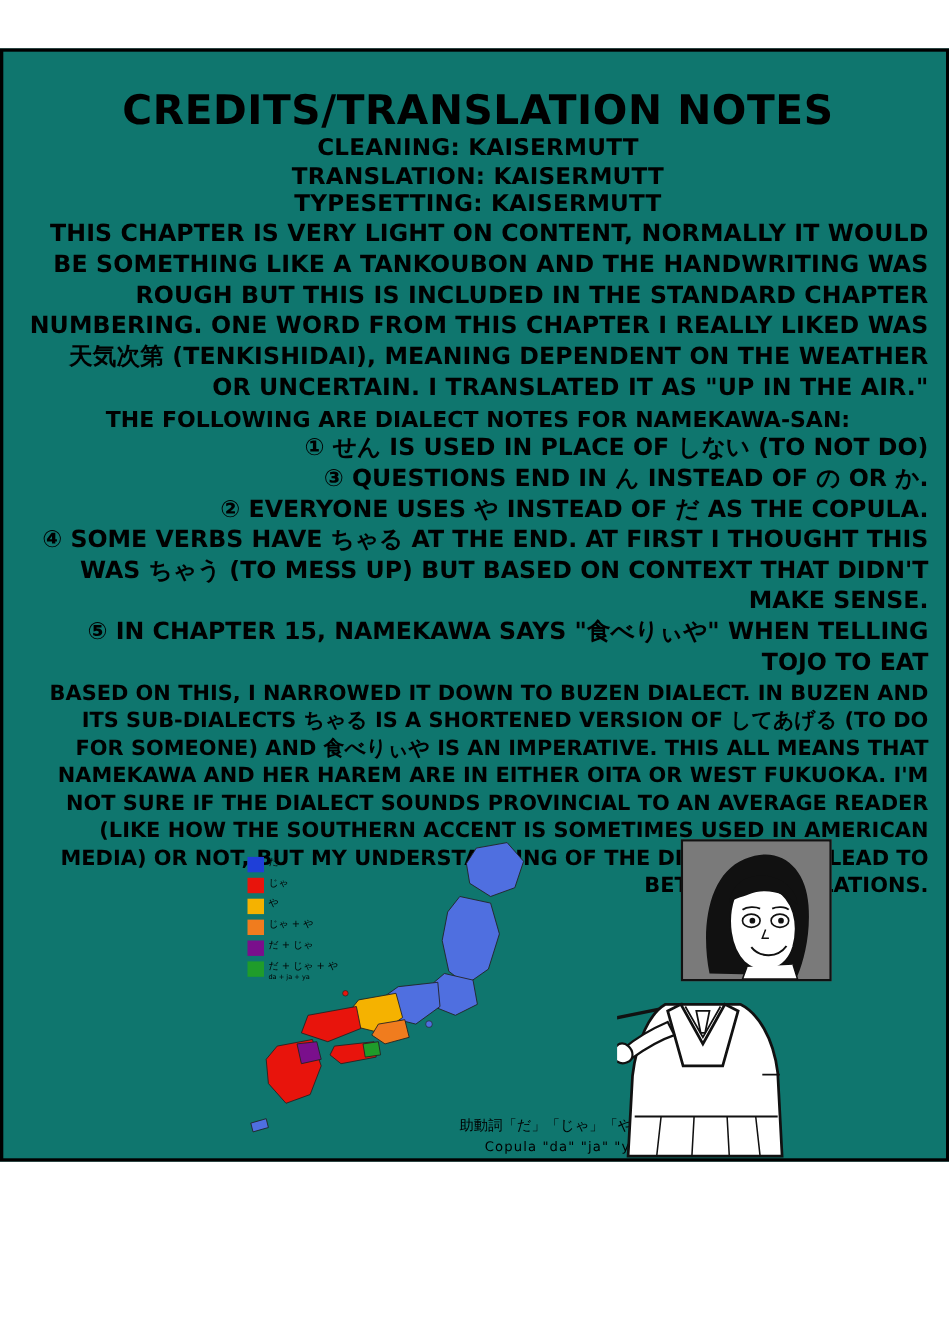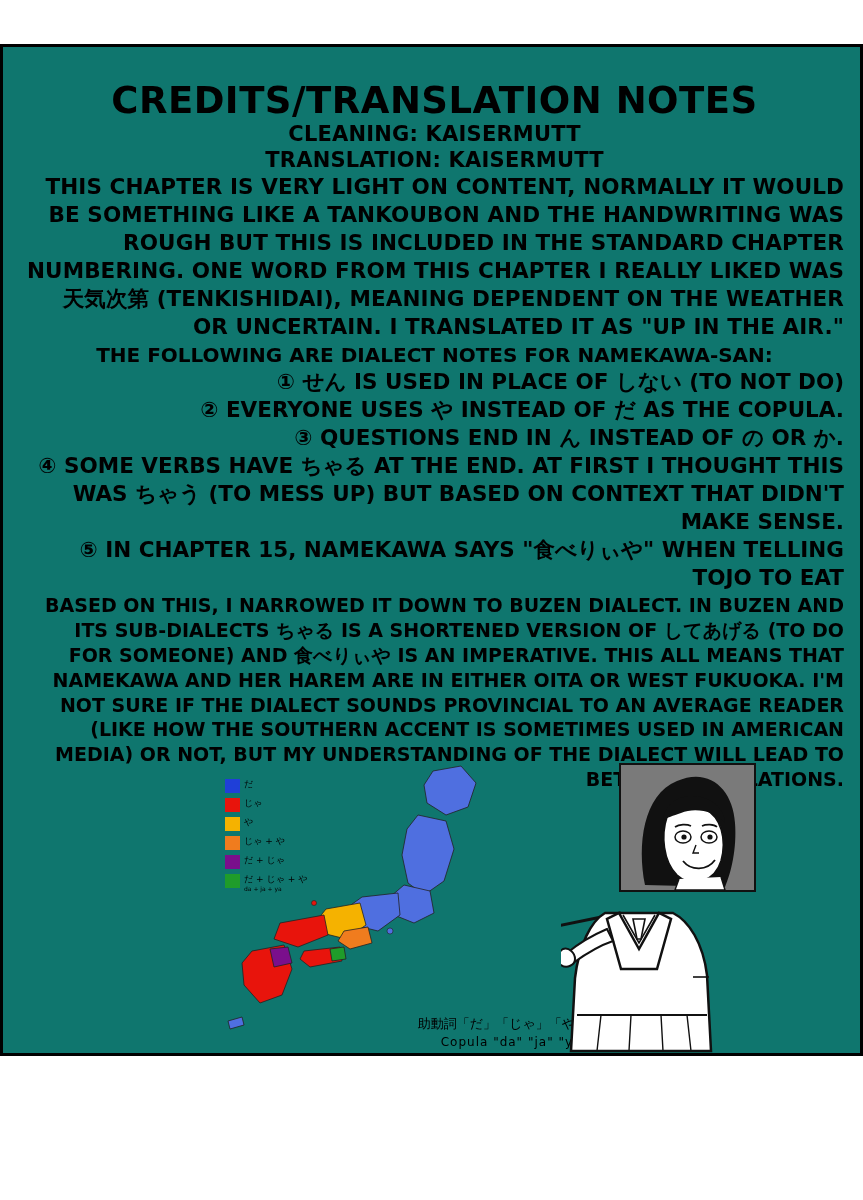--- a/index.html
+++ b/index.html
@@ -168,29 +168,30 @@
 </head>
 <body>
 
 <div class="page">
 
   <div class="notes">
     <div class="title">CREDITS/TRANSLATION NOTES</div>
 
     <div class="credit">CLEANING: KAISERMUTT</div>
     <div class="credit">TRANSLATION: KAISERMUTT</div>
+    <div class="credit">TYPESETTING: KAISERMUTT</div>
 
     <p class="body-text para">THIS CHAPTER IS VERY LIGHT ON CONTENT, NORMALLY IT WOULD BE SOMETHING LIKE A TANKOUBON AND THE HANDWRITING WAS ROUGH BUT THIS IS INCLUDED IN THE STANDARD CHAPTER NUMBERING. ONE WORD FROM THIS CHAPTER I REALLY LIKED WAS 天気次第 (TENKISHIDAI), MEANING DEPENDENT ON THE WEATHER OR UNCERTAIN. I TRANSLATED IT AS "UP IN THE AIR."</p>
 
     <div class="dialect-intro">THE FOLLOWING ARE DIALECT NOTES FOR NAMEKAWA-SAN:</div>
 
     <ul class="dialect-list">
       <li>① せん IS USED IN PLACE OF しない (TO NOT DO)</li>
+      <li>③ QUESTIONS END IN ん INSTEAD OF の OR か.</li>
       <li>② EVERYONE USES や INSTEAD OF だ AS THE COPULA.</li>
-      <li>③ QUESTIONS END IN ん INSTEAD OF の OR か.</li>
       <li>④ SOME VERBS HAVE ちゃる AT THE END. AT FIRST I THOUGHT THIS WAS ちゃう (TO MESS UP) BUT BASED ON CONTEXT THAT DIDN'T MAKE SENSE.</li>
       <li>⑤ IN CHAPTER 15, NAMEKAWA SAYS "食べりぃや" WHEN TELLING TOJO TO EAT</li>
     </ul>
 
     <p class="para-bottom para">BASED ON THIS, I NARROWED IT DOWN TO BUZEN DIALECT. IN BUZEN AND ITS SUB-DIALECTS ちゃる IS A SHORTENED VERSION OF してあげる (TO DO FOR SOMEONE) AND 食べりぃや IS AN IMPERATIVE. THIS ALL MEANS THAT NAMEKAWA AND HER HAREM ARE IN EITHER OITA OR WEST FUKUOKA. I'M NOT SURE IF THE DIALECT SOUNDS PROVINCIAL TO AN AVERAGE READER (LIKE HOW THE SOUTHERN ACCENT IS SOMETIMES USED IN AMERICAN MEDIA) OR NOT, BUT MY UNDERSTANDING OF THE DIALECT WILL LEAD TO BETTER TRANSLATIONS.</p>
   </div>
 
   <div class="art-area">
 
     <div class="map">

